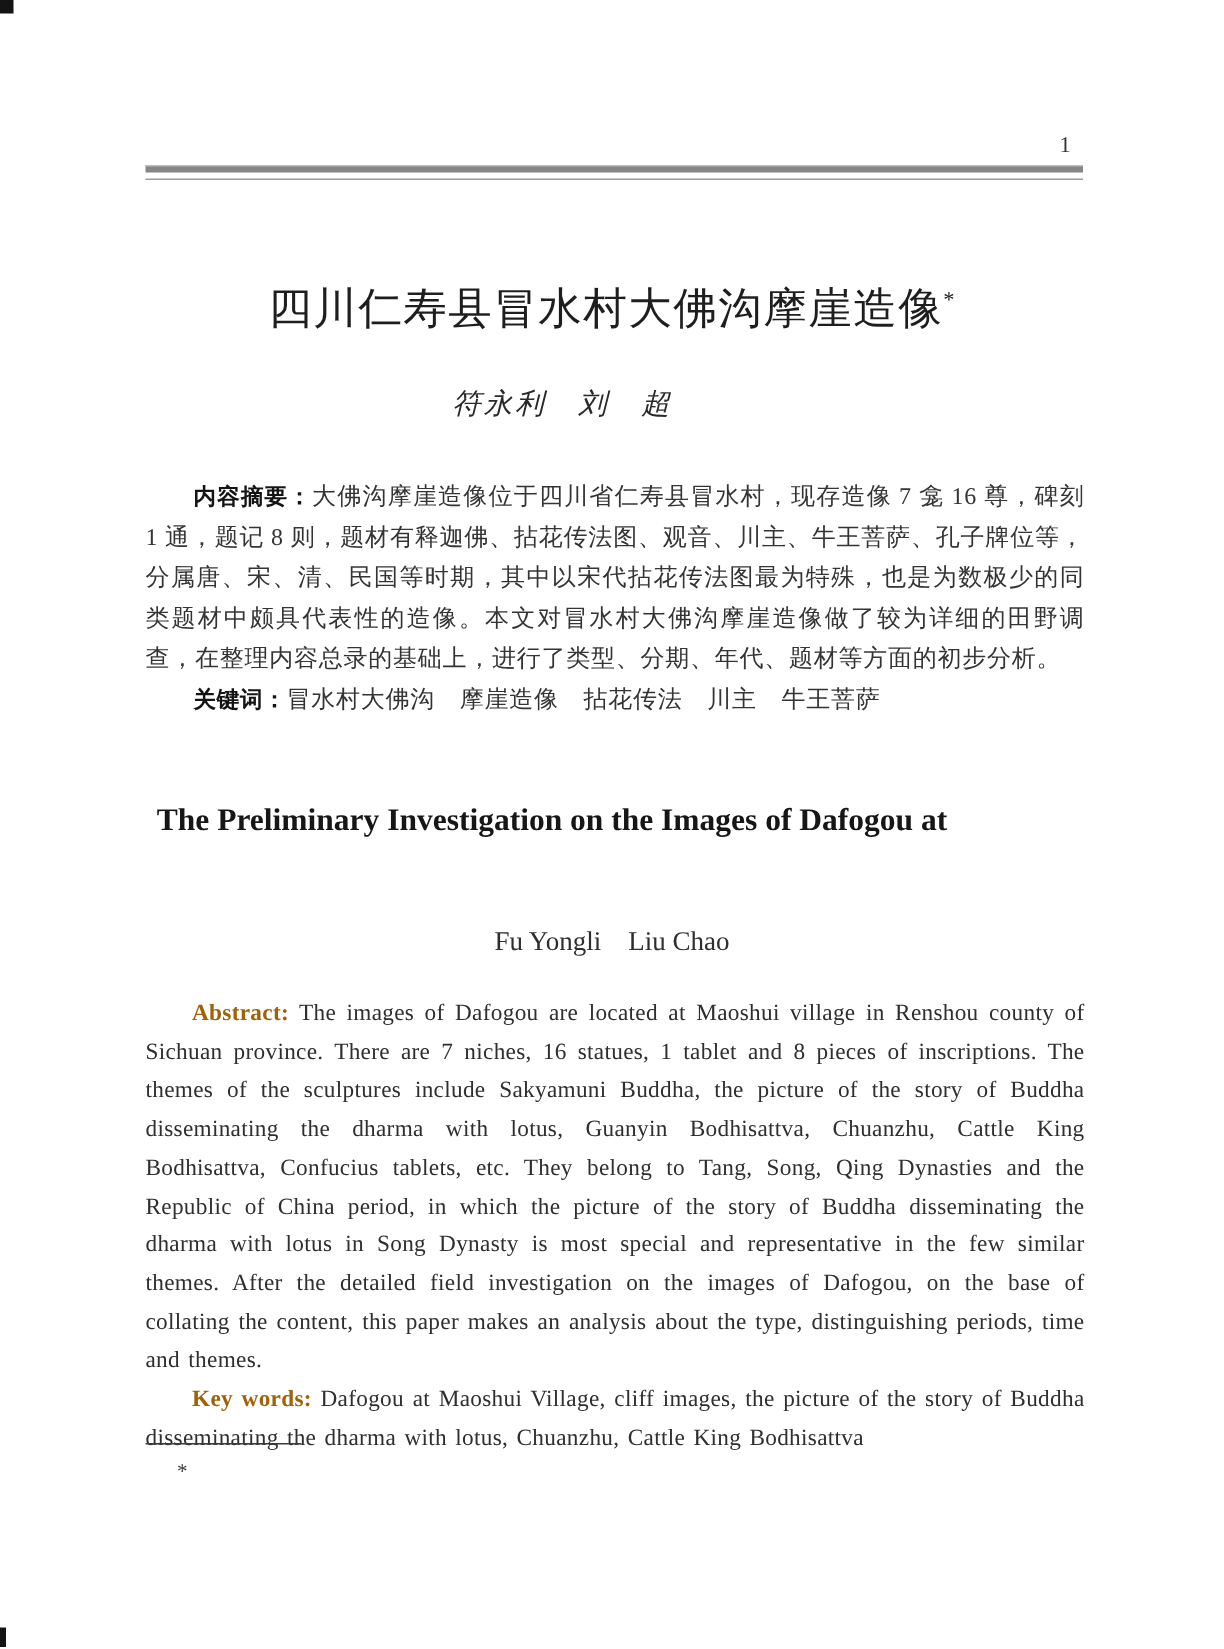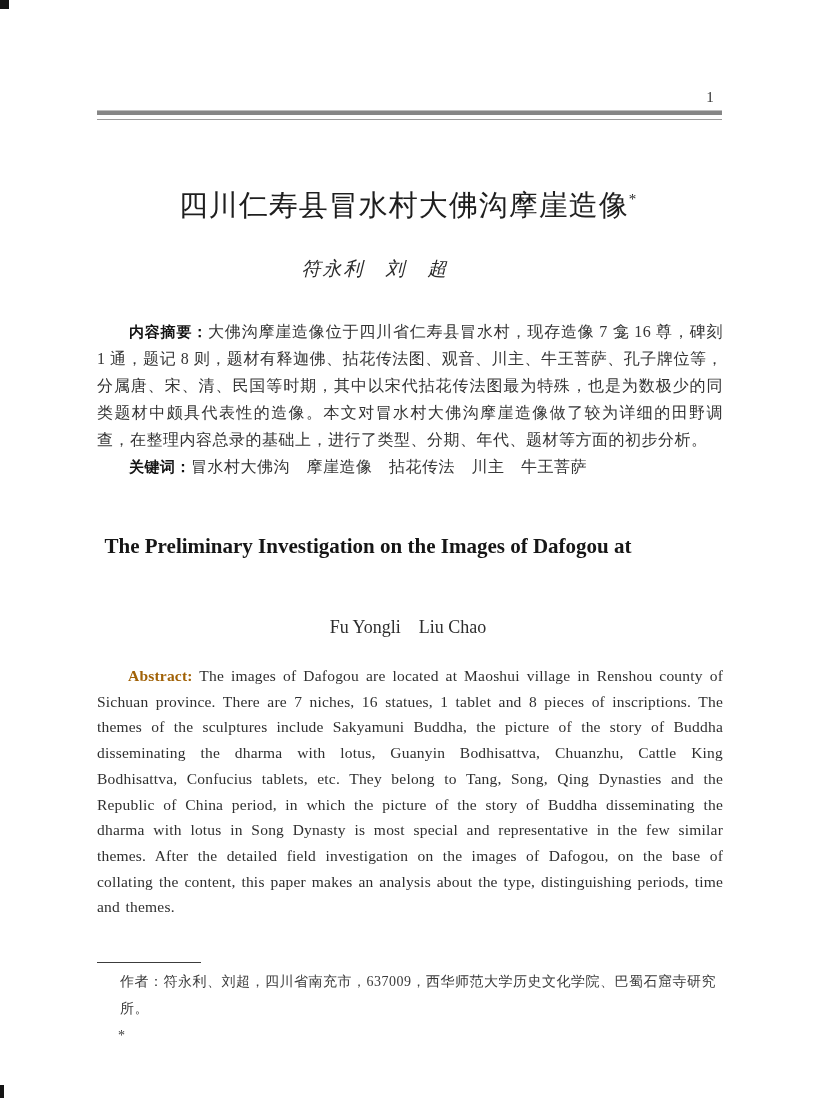--- a/index.html
+++ b/index.html
@@ -64,19 +64,19 @@
   <p class="zh-abstract"><span class="zh-label">内容摘要：</span><span>大佛沟摩崖造像位于四川省仁寿县冒水村，现存造像 7 龛 16 尊，碑刻 1 通，题记 8 则，题材有释迦佛、拈花传法图、观音、川主、牛王菩萨、孔子牌位等，分属唐、宋、清、民国等时期，其中以宋代拈花传法图最为特殊，也是为数极少的同类题材中颇具代表性的造像。本文对冒水村大佛沟摩崖造像做了较为详细的田野调查，在整理内容总录的基础上，进行了类型、分期、年代、题材等方面的初步分析。</span></p>
   <p class="zh-keywords"><span class="zh-label">关键词：</span><span>冒水村大佛沟　摩崖造像　拈花传法　川主　牛王菩萨</span></p>
 </div>
 
 <h2 class="en-title"><span>The Preliminary Investigation on the Images of Dafogou at</span><br></h2>
 
 <div class="en-authors">Fu Yongli　Liu Chao</div>
 
 <div class="en-block">
   <p class="en-abstract"><span class="en-label">Abstract:</span><span> The images of Dafogou are located at Maoshui village in Renshou county of Sichuan province. There are 7 niches, 16 statues, 1 tablet and 8 pieces of inscriptions. The themes of the sculptures include Sakyamuni Buddha, the picture of the story of Buddha disseminating the dharma with lotus, Guanyin Bodhisattva, Chuanzhu, Cattle King Bodhisattva, Confucius tablets, etc. They belong to Tang, Song, Qing Dynasties and the Republic of China period, in which the picture of the story of Buddha disseminating the dharma with lotus in Song Dynasty is most special and representative in the few similar themes. After the detailed field investigation on the images of Dafogou, on the base of collating the content, this paper makes an analysis about the type, distinguishing periods, time and themes.</span></p>
+  <p class="en-keywords"><span class="en-label">Key words:</span><span> Dafogou at Maoshui Village, cliff images, the picture of the story of Buddha disseminating the dharma with lotus, Chuanzhu, Cattle King Bodhisattva</span></p>
 </div>
 
 <div class="fn-divider"></div>
 <div class="footnotes">
-  <div class="fn-1">作者：符永利、刘超，四川省南充市，637009，西华师范大学历史文化学院、巴蜀石窟寺研究所。</div>
   <div class="fn-2"><span class="fn-marker">*</span></div>
 </div>
 
 </body></html>

